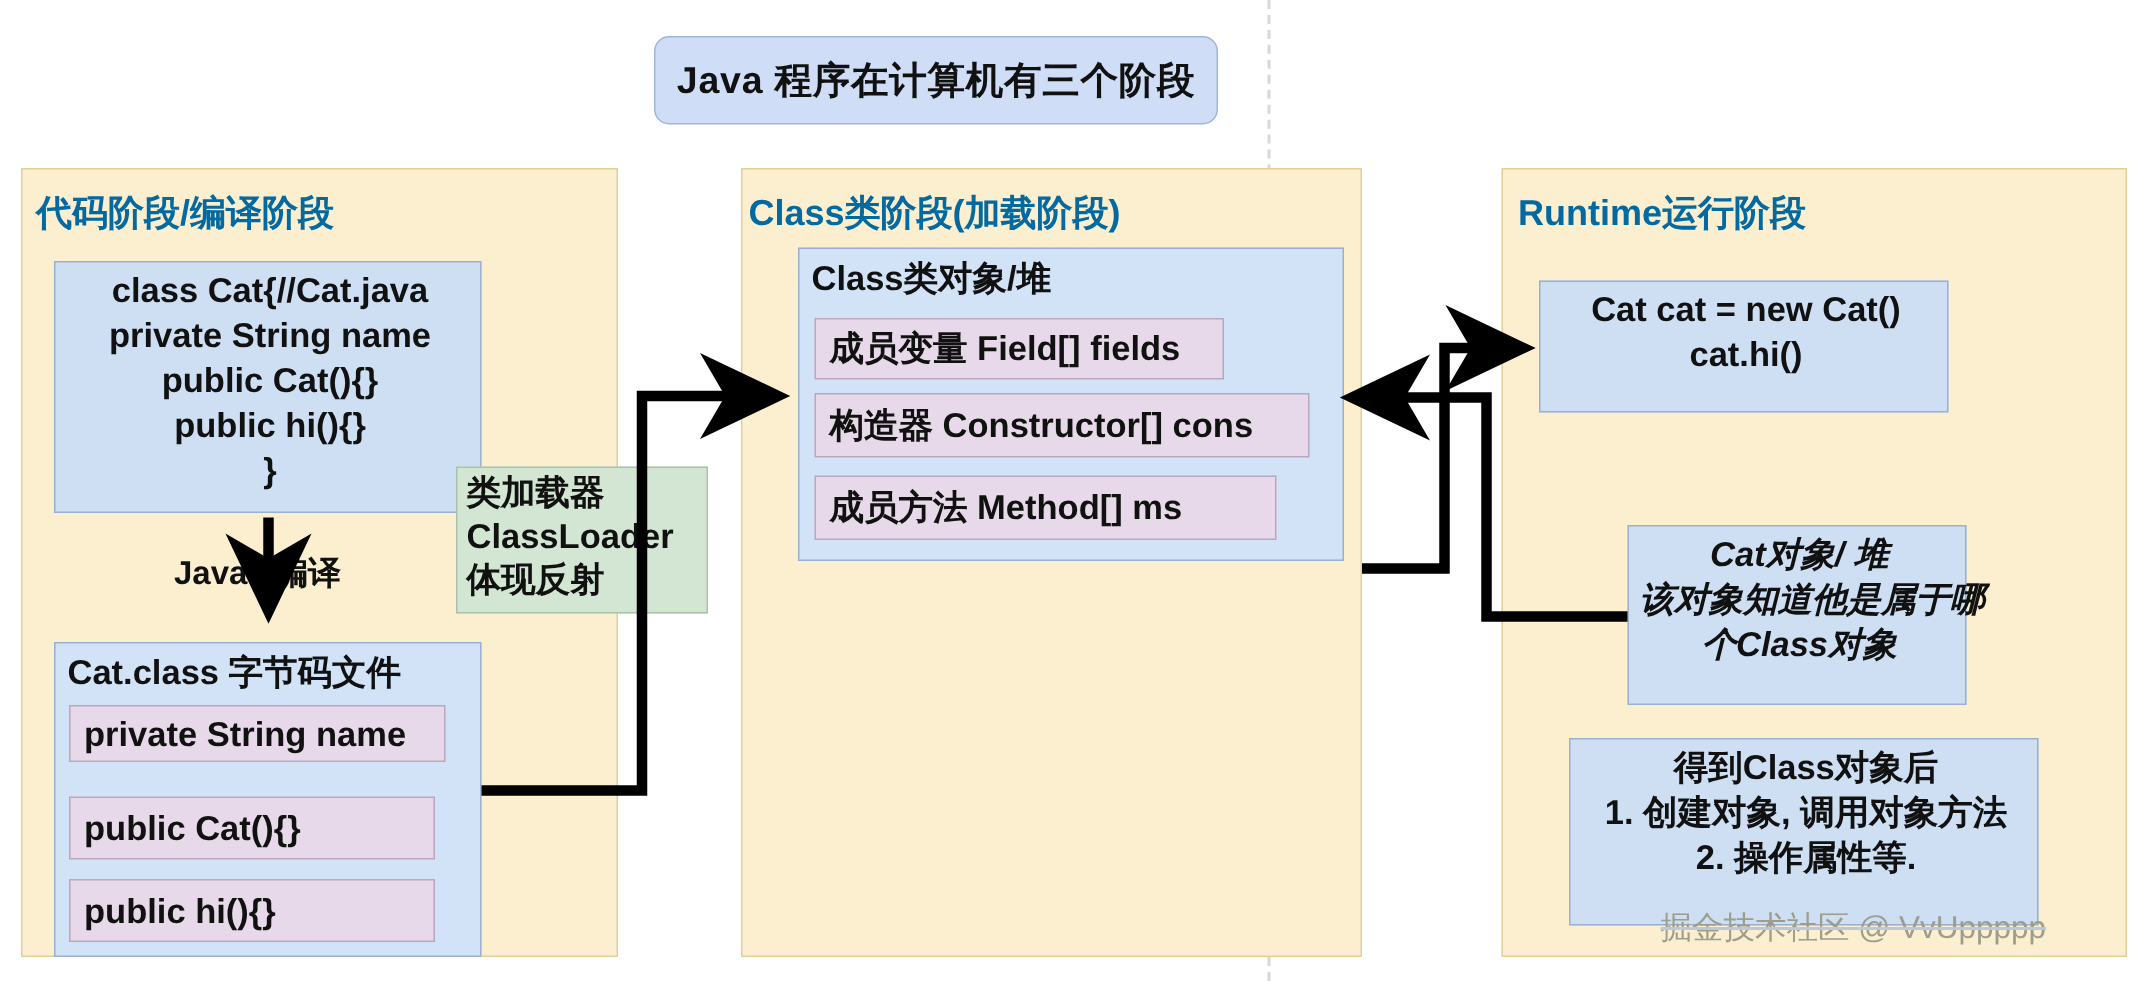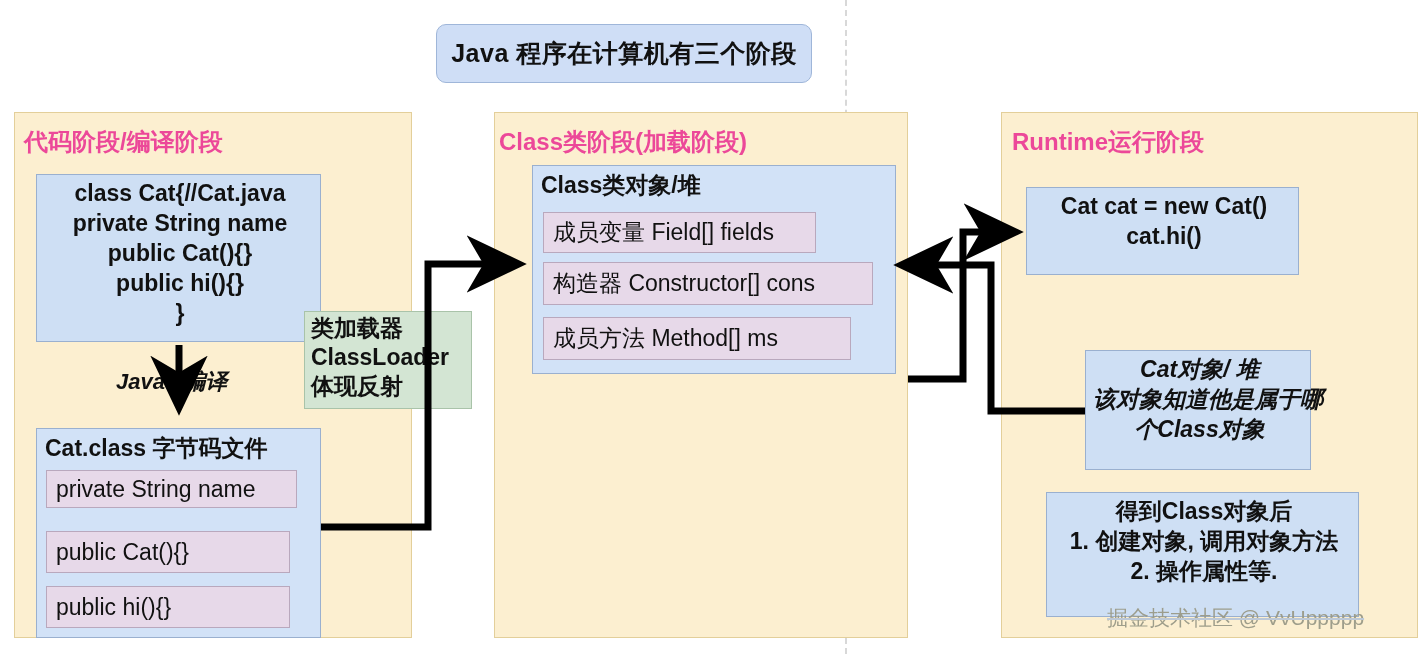--- a/index.html
+++ b/index.html
@@ -23,21 +23,21 @@
     font-size:25px;font-weight:bold;letter-spacing:.5px;color:#111;
     box-sizing:border-box;
   }
 
   
   .panel{
     position:absolute;box-sizing:border-box;
     background:#fcefd0;border:1px solid #e3cf9a;
   }
   .panel-title{
-    position:absolute;font-size:24px;font-weight:bold;color:#ec4899;
+    position:absolute;font-size:24px;font-weight:bold;color:#0369a1;
     white-space:nowrap;
   }
 
   
   .bluebox{
     position:absolute;box-sizing:border-box;
     background:#cedff4;border:1px solid #9ab0cf;
   }
   .bluebox.pale{background:#d2e2f7;}
   .bluebox .txt{
@@ -50,40 +50,39 @@
     font-size:23px;font-weight:bold;color:#111;white-space:nowrap;
   }
 
   
   .mauve{
     position:absolute;box-sizing:border-box;
     background:#e7d9e9;border:1px solid #b9a8bd;
     display:flex;align-items:center;
   }
   .mauve span{
-    font-size:23px;font-weight:normal;color:#111;
+    font-size:23px;font-weight:bold;color:#111;
     padding-left:9px;white-space:nowrap;line-height:1;
   }
 
   
   .greenbox{
     position:absolute;box-sizing:border-box;
     background:#d3e5d3;border:1px solid #a9c3a9;
   }
   .greenbox .txt{
     position:absolute;left:6px;top:2px;
     font-size:23px;font-weight:bold;line-height:1.27;
     white-space:pre;color:#111;
   }
 
   
   .flabel{
     position:absolute;font-size:22px;font-weight:bold;color:#111;
     white-space:nowrap;
-    font-style:italic;
   }
 
   
   #wires{position:absolute;left:0;top:0;width:1428px;height:654px;
          pointer-events:none;}
 
   
   .watermark{
     position:absolute;font-size:21px;color:#9a9a88;white-space:nowrap;
     text-decoration:line-through;text-decoration-color:#b9c6d8;

